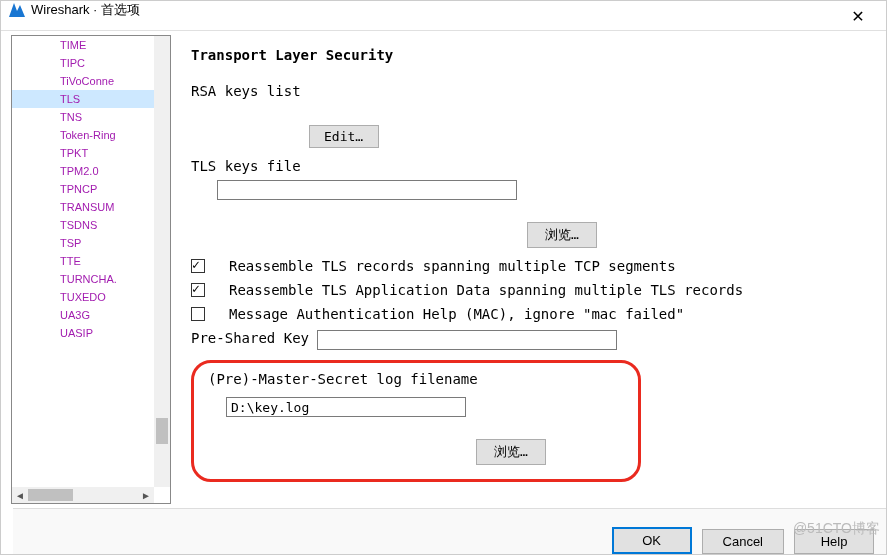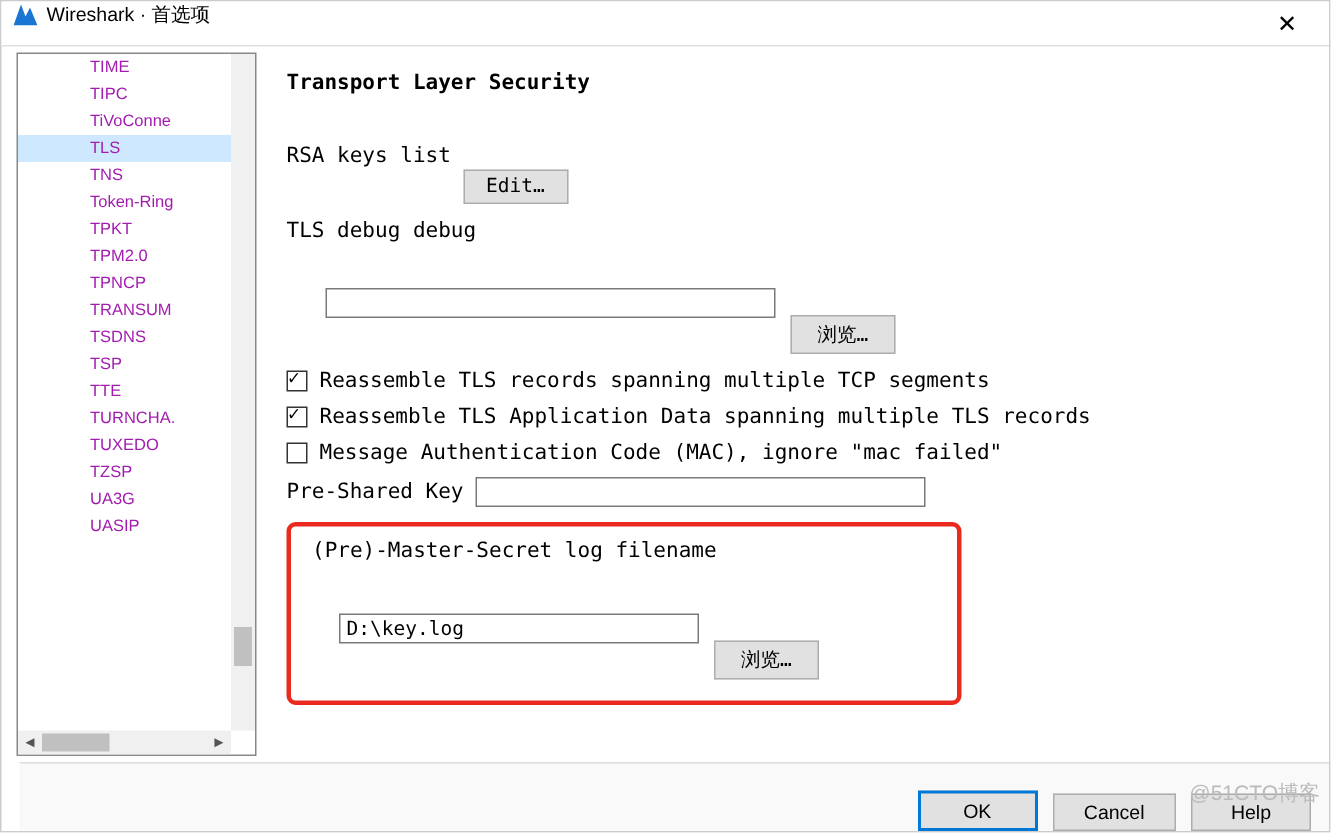--- a/index.html
+++ b/index.html
@@ -15,29 +15,29 @@
 .sidebar-list { position: absolute; left: 0; right: 16px; top: 0; bottom: 16px; overflow: hidden; }
 .sidebar-item { padding: 3px 4px 3px 48px; font-size: 11px; white-space: nowrap; cursor: default; color: #a21caf; }
 .sidebar-item.sel { background: #cde8ff; }
 .vscroll { position: absolute; right: 0; top: 0; bottom: 16px; width: 16px; background: #f0f0f0; }
 .vscroll .thumb { position: absolute; left: 2px; right: 2px; top: 382px; height: 26px; background: #c0c0c0; }
 .hscroll { position: absolute; left: 0; right: 16px; bottom: 0; height: 16px; background: #f0f0f0; display: flex; align-items: center; }
 .hscroll .arrow { width: 16px; height: 16px; display: flex; align-items: center; justify-content: center; font-size: 10px; color: #555; }
 .hscroll .track { flex: 1; height: 16px; position: relative; }
 .hscroll .thumb { position: absolute; left: 0; width: 45px; top: 2px; bottom: 2px; background: #c0c0c0; }
 .main { flex: 1; padding: 16px 20px; font-family: "NSimSun", "SimSun", monospace; font-size: 14px; color: #000; }
-.section-title { font-weight: bold; margin-bottom: 8px; font-size: 14px; }
-.row { display: flex; align-items: center; margin-bottom: 10px; }
+.section-title { font-weight: bold; margin-bottom: 20px; font-size: 14px; }
+.row { display: flex; align-items: flex-start; margin-bottom: 10px; }
 .lbl { margin-right: 8px; }
 .btn { background: #e1e1e1; border: 1px solid #adadad; padding: 3px 14px; font-family: inherit; font-size: 13px; cursor: default; min-width: 70px; text-align: center; margin-top: 42px; }
 .input { border: 1px solid #7a7a7a; background: #fff; height: 20px; padding: 0 4px; font-family: inherit; font-size: 13px; }
-.chk-row { display: flex; align-items: center; margin-bottom: 8px; }
+.chk-row { display: flex; align-items: center; margin-bottom: 8px; gap: 16px; }
 .chk { width: 14px; height: 14px; border: 1px solid #333; margin-right: 8px; position: relative; background: #fff; }
 .chk.checked::after { content: "✓"; position: absolute; left: 0; top: -3px; font-size: 13px; color: #000; }
-.highlight-box { border: 3px solid #ea2a1f; border-radius: 6px; padding: 8px 14px 14px 14px; margin-top: 4px; width: 450px; }
+.highlight-box { border: 3px solid #ea2a1f; border-radius: 20px; padding: 8px 14px 14px 14px; margin-top: 4px; width: 450px; }
 .footer { position: absolute; bottom: 0; left: 12px; right: 0; height: 46px; border-top: 1px solid #ddd; display: flex; align-items: flex-end; justify-content: flex-end; gap: 10px; padding-right: 12px; background: #f9f9f9; }
 .footer .btn { min-width: 80px; padding: 4px 20px; }
 .footer .btn.primary { border: 2px solid #0078d7; background: #e1e1e1; }
 .watermark { position: absolute; right: 6px; bottom: 16px; font-size: 14px; color: #bbb; pointer-events: none; margin-left: 16px; }
 </style>
 </head>
 <body>
 
 <div class="window">
   <div class="titlebar">
@@ -61,21 +61,20 @@
           <div class="sidebar-item">Token-Ring</div>
           <div class="sidebar-item">TPKT</div>
           <div class="sidebar-item">TPM2.0</div>
           <div class="sidebar-item">TPNCP</div>
           <div class="sidebar-item">TRANSUM</div>
           <div class="sidebar-item">TSDNS</div>
           <div class="sidebar-item">TSP</div>
           <div class="sidebar-item">TTE</div>
           <div class="sidebar-item">TURNCHA.</div>
           <div class="sidebar-item">TUXEDO</div>
-          <div class="sidebar-item">TZSP</div>
           <div class="sidebar-item">UA3G</div>
           <div class="sidebar-item">UASIP</div>
         </div>
       <div class="vscroll">
           <div class="thumb"></div>
         </div>
       <div class="hscroll">
         <div class="arrow">◄</div>
         <div class="track">
             <div class="thumb"></div>
@@ -85,38 +84,38 @@
     </div>
 
     <div class="main">
       <div class="section-title">Transport Layer Security</div>
 
       <div class="row">
         <span class="lbl">RSA keys list</span>
         <button class="btn">Edit…</button>
       </div>
 
-      <div class="lbl" style="margin-bottom:6px;">TLS debug debug</div>
+      <div class="lbl" style="margin-bottom:6px;">TLS keys file</div>
       <div class="row" style="margin-left:26px;">
         <input class="input" style="width: 300px;" value="">
         <span style="width:10px;"></span>
         <button class="btn">浏览…</button>
       </div>
 
       <div class="chk-row">
         <span class="chk checked"></span>
         <span>Reassemble TLS records spanning multiple TCP segments</span>
       </div>
       <div class="chk-row">
         <span class="chk checked"></span>
         <span>Reassemble TLS Application Data spanning multiple TLS records</span>
       </div>
       <div class="chk-row">
         <span class="chk"></span>
-        <span>Message Authentication Code (MAC), ignore "mac failed"</span>
+        <span>Message Authentication Help (MAC), ignore "mac failed"</span>
       </div>
 
       <div class="row">
         <span class="lbl">Pre-Shared Key</span>
         <input class="input" style="width: 300px;" value="">
       </div>
 
       <div class="highlight-box">
         <div style="margin-bottom:10px;">(Pre)-Master-Secret log filename</div>
         <div class="row" style="margin-left:18px; margin-bottom:0;">

